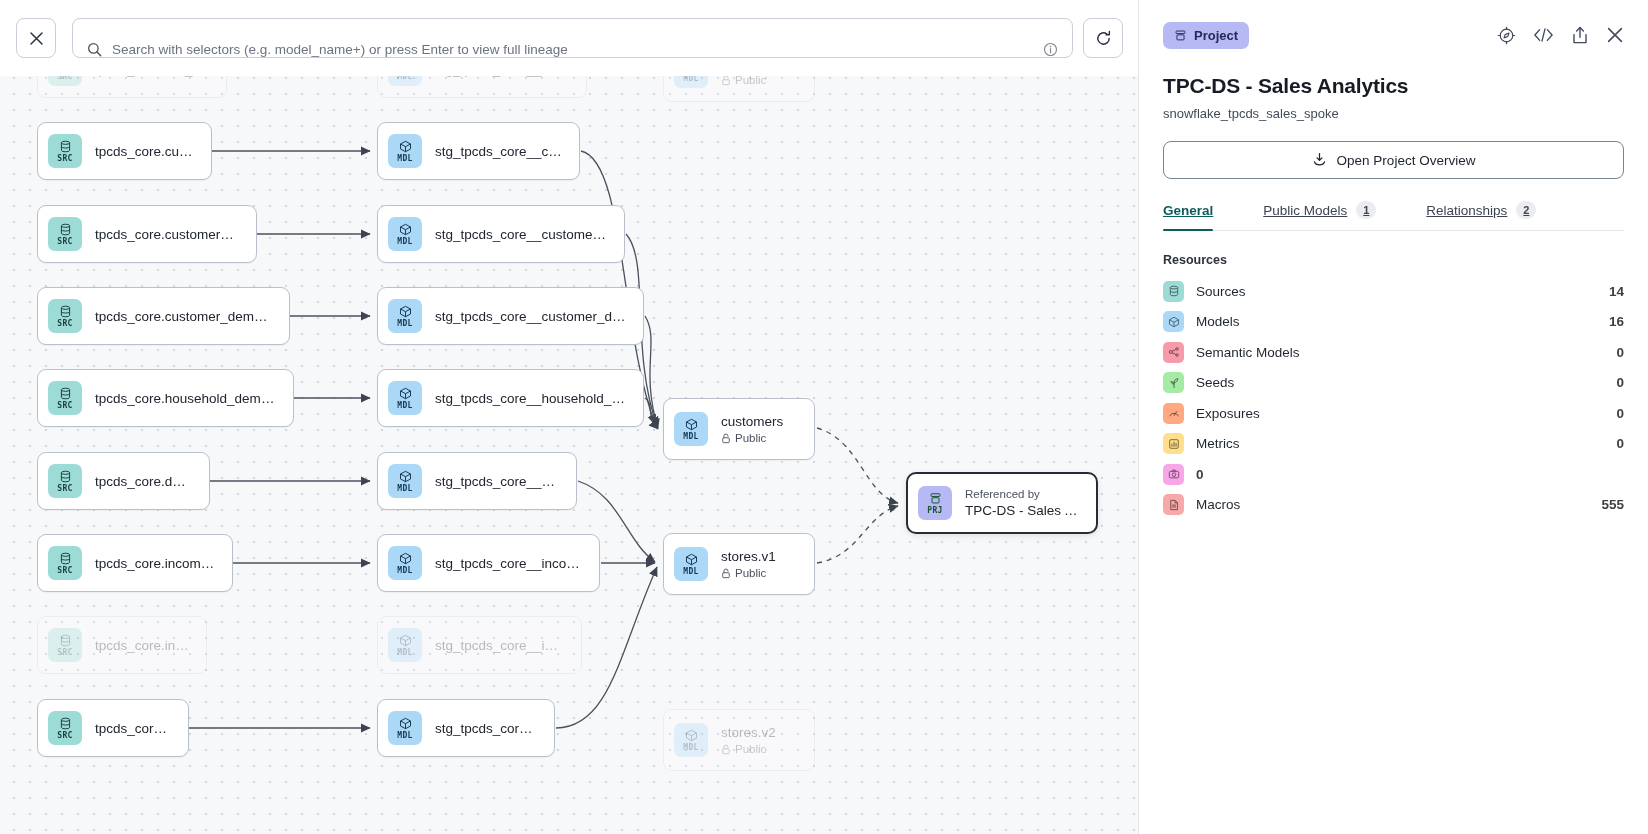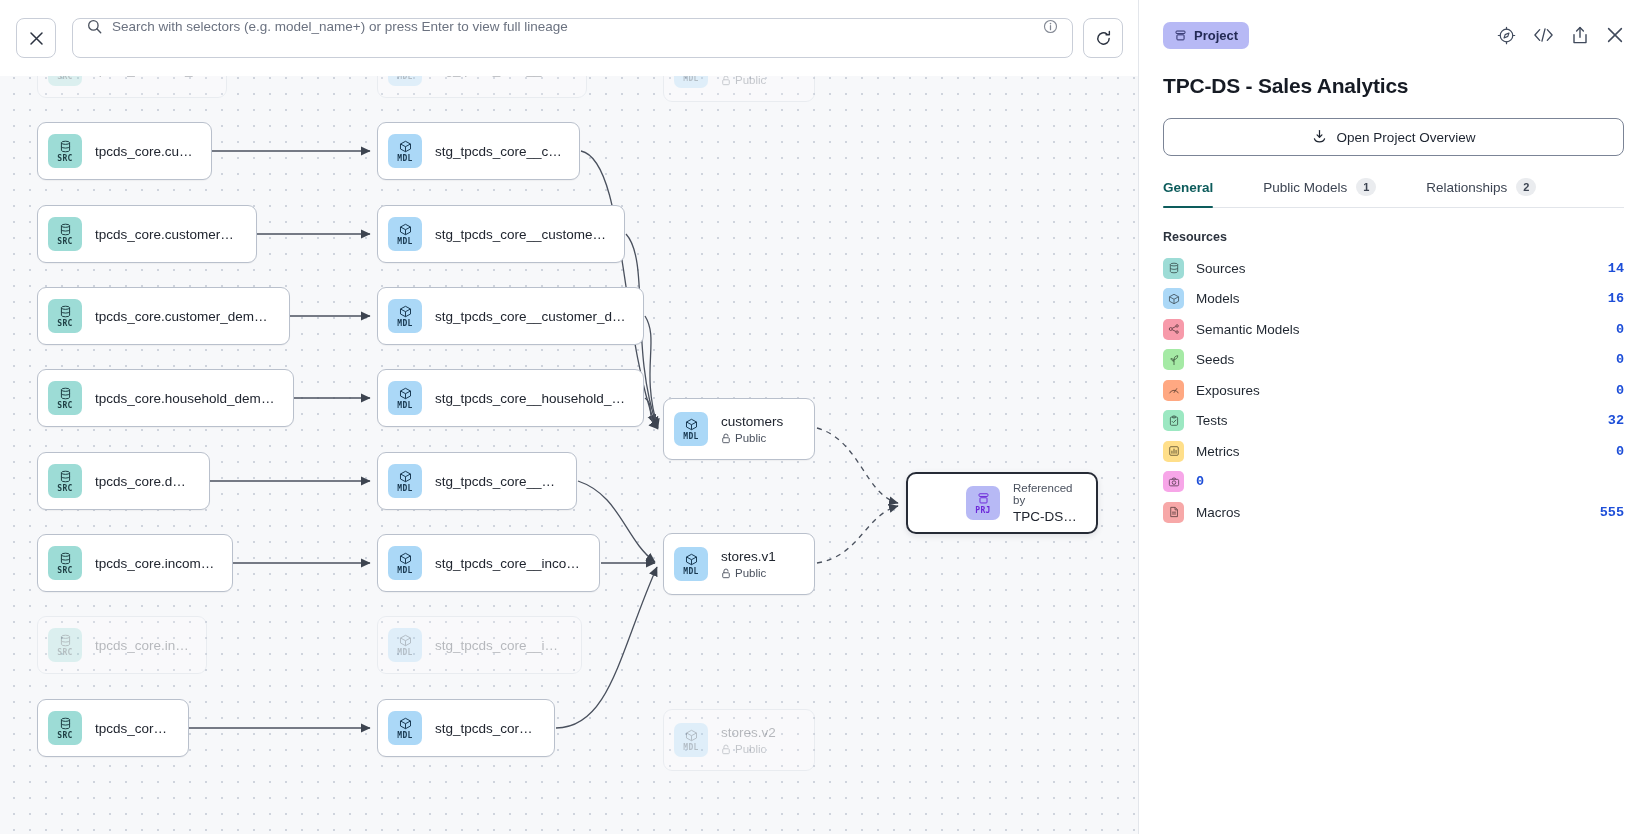--- a/index.html
+++ b/index.html
@@ -38,21 +38,21 @@
     cursor: pointer; flex: none;
   }
   .breadcrumb {
     height: 40px; border: 1px solid #c9ced8; border-radius: 8px; background: #fff;
     display: flex; align-items: center; padding: 0 16px;
     font-size: 13.5px; color: #2b3240; font-weight: 600; white-space: nowrap;
     cursor: pointer;
   }
   .searchbar {
     flex: 1; height: 40px; border: 1px solid #c9ced8; border-radius: 8px; background: #fff;
-    display: flex; align-items: flex-start; gap: 10px; padding: 0 14px;
+    display: flex; align-items: flex-end; gap: 10px; padding: 0 14px;
     margin-left: 6px;
   }
   .searchbar .ph { flex: 1; font-size: 13.5px; color: #6b7280; }
   .search-info { opacity: .75; cursor: pointer; }
 
   
   .node {
     position: absolute;
     height: 58px;
     background: #ffffff;
@@ -84,21 +84,21 @@
     gap: 0px;
   }
   .badge .glyph { line-height: 1; display: block; }
   .badge .kind {
     font-size: 8px; font-weight: 700; letter-spacing: .3px;
     font-family: "DejaVu Sans Mono", monospace;
     margin-top: 1px;
   }
   .badge.src { background: #9ddcd6; color: #1d3d42; }
   .badge.mdl { background: #abd8f7; color: #17374f; }
-  .badge.prj { background: #b7b9f5; color: #6d28d9; margin-left: 48px; }
+  .badge.prj { background: #b7b9f5; color: #14532d; }
 
   .node-text { display: flex; flex-direction: column; min-width: 0; }
   .node-label {
     font-size: 13.5px; color: #20252f; white-space: nowrap;
     overflow: hidden; text-overflow: ellipsis;
   }
   .node-sub {
     font-size: 11.5px; color: #4a515e; display: flex; align-items: center; gap: 4px;
     margin-top: 3px;
   }
@@ -134,20 +134,21 @@
   }
   .tabs {
     margin-top: 22px; display: flex; gap: 0;
     border-bottom: 1px solid #e2e5ea;
   }
   .tab {
     padding: 0 0 11px 0; margin-right: 50px;
     font-size: 13.5px; color: #3c4452; cursor: pointer;
     display: flex; align-items: center; gap: 9px;
     position: relative;
+    text-decoration: underline;
   }
   .tab:last-child { margin-right: 16px; }
   .tab.active { color: #0d5c5c; font-weight: 700; }
   .tab.active::after {
     content: ""; position: absolute; left: 0; right: 0; bottom: -1px;
     height: 2.5px; background: #0d5c5c; border-radius: 2px;
   }
   .tab-count {
     background: #eaecef; color: #3c4452; border-radius: 9px;
     min-width: 20px; height: 18px; padding: 0 6px;
@@ -160,21 +161,21 @@
   .res-list { margin-top: 9px; }
   .res-row {
     display: flex; align-items: center; height: 30.5px; cursor: pointer;
   }
   .res-icon {
     width: 21px; height: 21px; border-radius: 5px; flex: none;
     display: flex; align-items: center; justify-content: center;
     margin-right: 12px;
   }
   .res-name { flex: 1; font-size: 13.5px; color: #1f2630; }
-  .res-count { font-size: 13.5px; color: #1d4ed8; font-weight: 600; font-family: Liberation Mono, monospace; }
+  .res-count { font-size: 13.5px; color: #404040; font-weight: 600; }
 
   svg { display: block; }
 </style>
 </head>
 <body>
 
 <div id="app">
 
   <div class="canvas-wrap">
 
@@ -647,20 +648,21 @@
         </span>
         <span>
           <svg width="18" height="18" viewBox="0 0 18 18">
             <path d="M2.6 2.6 L15.4 15.4 M15.4 2.6 L2.6 15.4" stroke="#404a5c" stroke-width="1.5" stroke-linecap="round"></path>
           </svg>
         </span>
       </span>
     </div>
 
     <div class="panel-title">TPC-DS - Sales Analytics</div>
+    <div class="panel-sub">snowflake_tpcds_sales_spoke</div>
 
     <div class="overview-btn">
       <svg width="15" height="16" viewBox="0 0 16 17">
         <path d="M8 1.6 L8 8.4" stroke="#1d2430" stroke-width="1.3" stroke-linecap="round"></path>
         <path d="M5.4 6.2 L8 8.8 L10.6 6.2" stroke="#1d2430" stroke-width="1.3" fill="none" stroke-linecap="round" stroke-linejoin="round"></path>
         <path d="M2.6 10.4 A5.6 4.6 0 0 0 13.4 10.4" stroke="#1d2430" stroke-width="1.3" fill="none" stroke-linecap="round"></path>
       </svg>
       <span>Open Project Overview</span>
     </div>
 
@@ -728,31 +730,20 @@
           <span class="res-icon" style="background:#ffa882;color:rgb(107,71,55)">
             <svg width="12" height="12" viewBox="0 0 14 14">
               <path d="M2 10.4 A5.6 5.6 0 0 1 12 10.4" stroke="currentColor" stroke-width="1.05" fill="none" stroke-linecap="round"></path>
               <path d="M7 10 L10.2 5.4" stroke="currentColor" stroke-width="1.05" stroke-linecap="round"></path>
             </svg>
           </span>
           <span class="res-name">Exposures</span>
           <span class="res-count">0</span>
         </div>
         <div class="res-row">
-          <span class="res-icon" style="background:#9ce8c2;color:rgb(66,97,81)">
-            <svg width="12" height="12" viewBox="0 0 14 14">
-              <rect x="2.8" y="2.4" width="8.4" height="9.6" rx="1.2" stroke="currentColor" stroke-width="1.05" fill="none"></rect>
-              <rect x="5.1" y="1.2" width="3.8" height="2.2" rx="0.8" stroke="currentColor" stroke-width="1.05" fill="none"></rect>
-              <path d="M4.9 7.5 L6.3 8.9 L9.2 5.9" stroke="currentColor" stroke-width="1.1" fill="none" stroke-linecap="round" stroke-linejoin="round"></path>
-            </svg>
-          </span>
-          <span class="res-name">Tests</span>
-          <span class="res-count">32</span>
-        </div>
-        <div class="res-row">
           <span class="res-icon" style="background:#ffdf8a;color:rgb(107,94,58)">
             <svg width="12" height="12" viewBox="0 0 14 14">
               <rect x="2" y="2" width="10" height="10" rx="1.4" stroke="currentColor" stroke-width="1.05" fill="none"></rect>
               <path d="M4.6 9.6 L4.6 7 M7 9.6 L7 4.6 M9.4 9.6 L9.4 6.2" stroke="currentColor" stroke-width="1.2" stroke-linecap="round"></path>
             </svg>
           </span>
           <span class="res-name">Metrics</span>
           <span class="res-count">0</span>
         </div>
         <div class="res-row">

